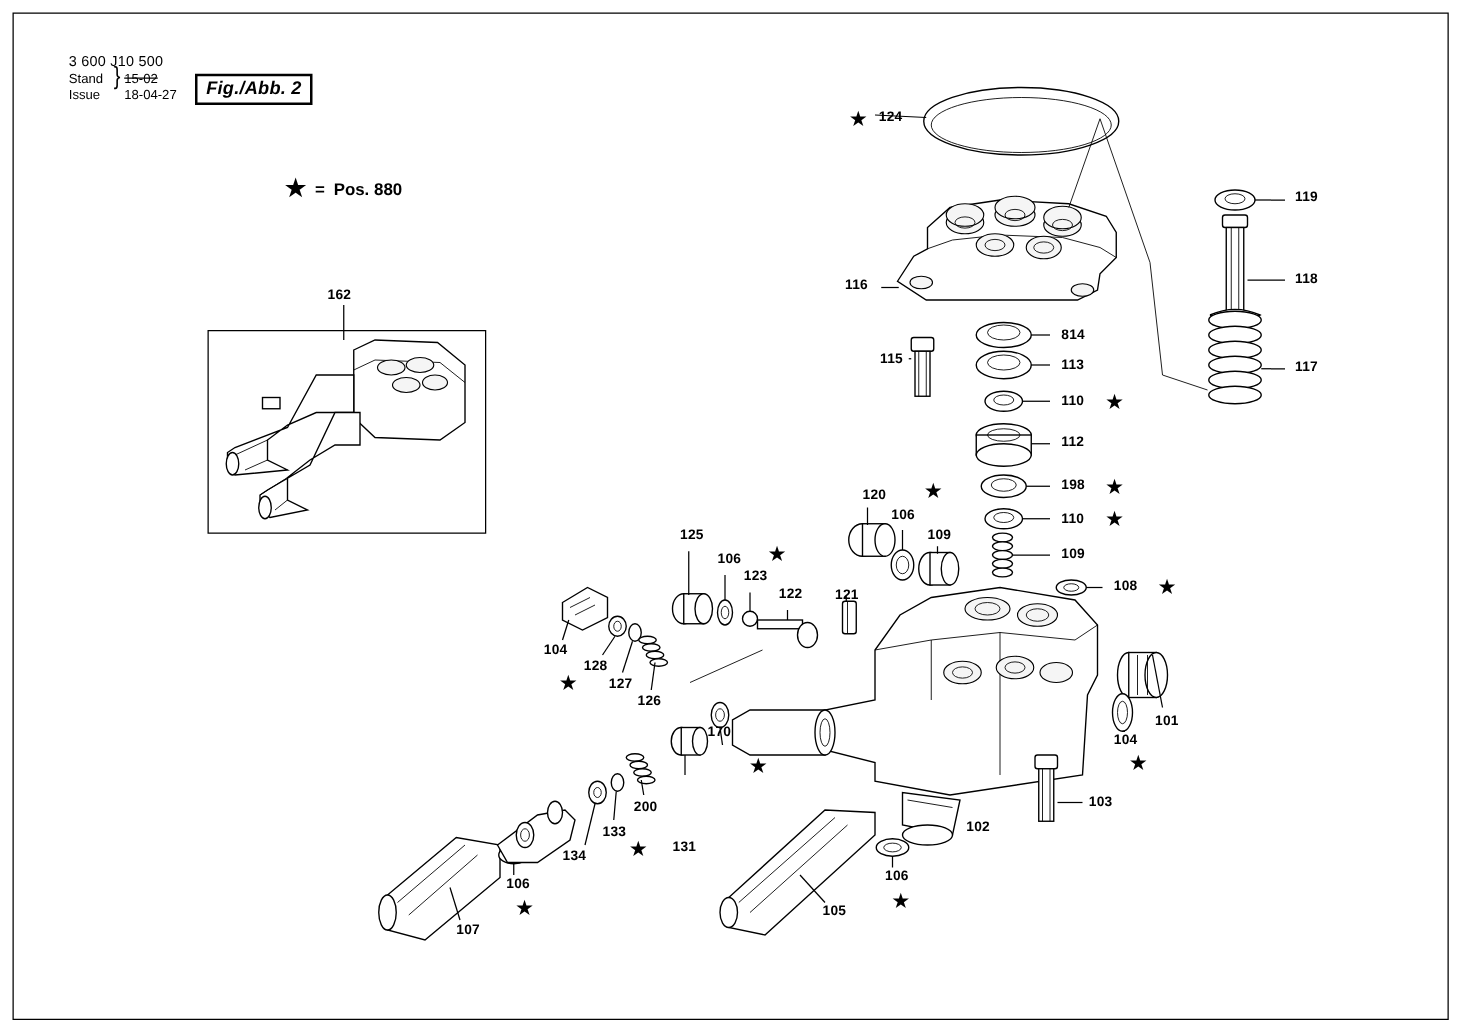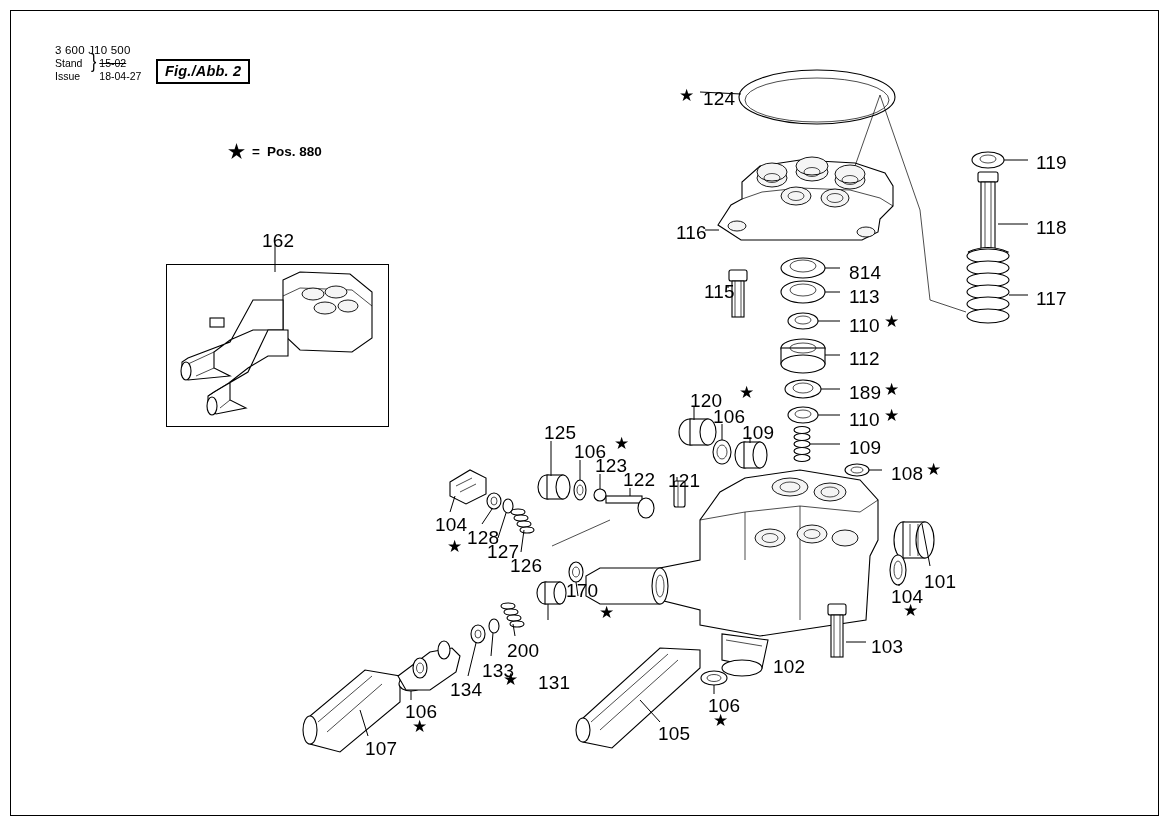--- a/index.html
+++ b/index.html
@@ -88,22 +88,22 @@
     top: 264px;
     width: 223px;
     height: 163px;
     border: 1px solid #000;
     box-sizing: border-box;
   }
 
   
   .cal {
     position: absolute;
-    font-size: 19px;
-    font-weight: normal;
+    font-size: 11px;
+    font-weight: bold;
     white-space: nowrap;
     letter-spacing: 0.2px;
   }
   .star {
     position: absolute;
     font-size: 17px;
     line-height: 17px;
     color: #000;
   }
   svg.art {
@@ -463,21 +463,21 @@
   <div class="cal" style="left:704px; top:281px;">115</div>
 
   <div class="cal" style="left:849px; top:262px;">814</div>
   <div class="cal" style="left:849px; top:286px;">113</div>
 
   <div class="cal" style="left:849px; top:315px;">110</div>
   <div class="star" style="left:884px; top:313px;">★</div>
 
   <div class="cal" style="left:849px; top:348px;">112</div>
 
-  <div class="cal" style="left:849px; top:382px;">189</div>
+  <div class="cal" style="left:849px; top:382px;">198</div>
   <div class="star" style="left:884px; top:381px;">★</div>
 
   <div class="cal" style="left:849px; top:409px;">110</div>
   <div class="star" style="left:884px; top:407px;">★</div>
 
   <div class="cal" style="left:849px; top:437px;">109</div>
 
   <div class="cal" style="left:891px; top:463px;">108</div>
   <div class="star" style="left:926px; top:461px;">★</div>
 

